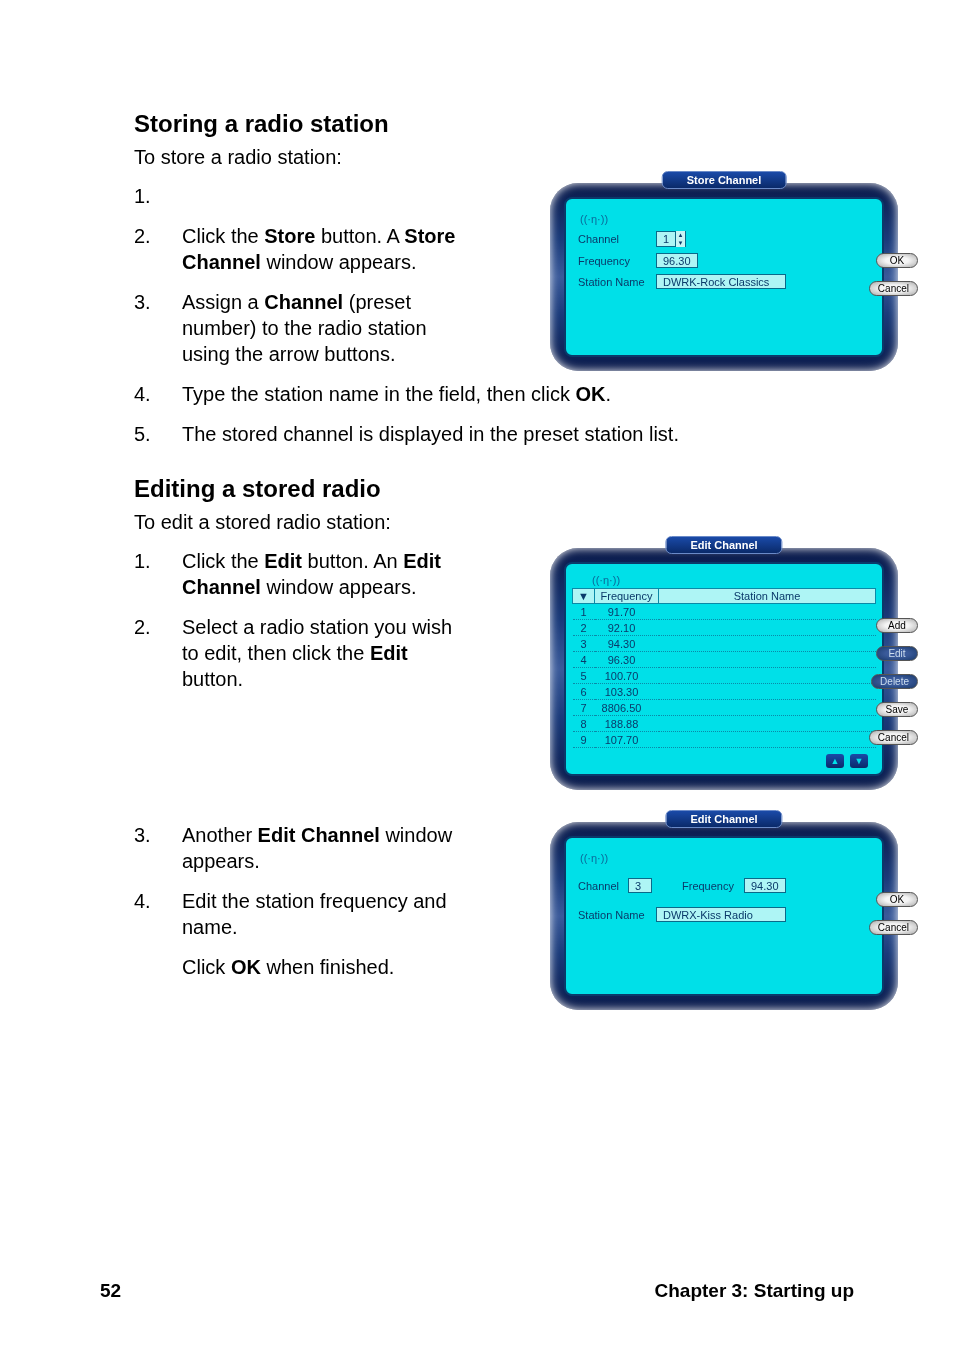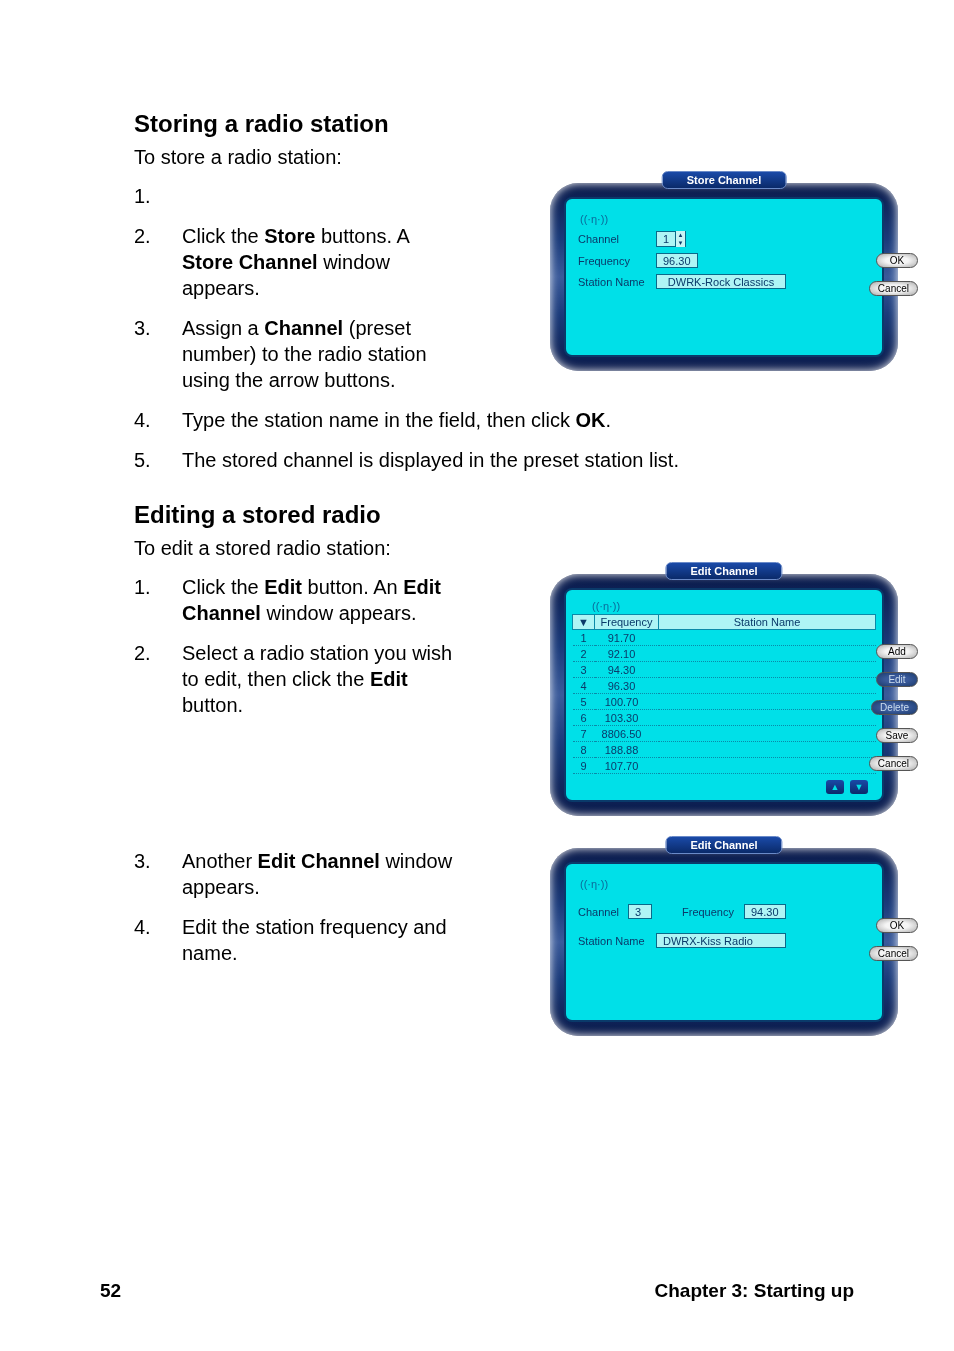--- a/index.html
+++ b/index.html
@@ -49,21 +49,21 @@
   <p class="intro">To store a radio station:</p>
 
   <div class="cols">
     <div class="left">
       <ol>
         <li>
             <span class="num">1.</span>
           </li>
         <li>
             <span class="num">2.</span>
-          <span class="txt"><span>Click the </span><span class="b">Store</span><span> buttons. A </span><span class="b">Store Channel</span><span> window appears.</span></span>
+          <span class="txt"><span>Click the </span><span class="b">Store</span><span> button. A </span><span class="b">Store Channel</span><span> window appears.</span></span>
           </li>
         <li>
             <span class="num">3.</span>
           <span class="txt"><span>Assign a </span><span class="b">Channel</span><span> (preset number) to the radio station using the arrow buttons.</span></span>
           </li>
       </ol>
     </div>
 
     <div class="panel" style="width:348px;">
       <div class="panel-title">Store Channel</div>
@@ -78,21 +78,21 @@
                 <span>▾</span>
               </span>
           </span>
         </div>
         <div class="field-row">
           <span class="field-lab">Frequency</span>
           <span class="disp">96.30</span>
         </div>
         <div class="field-row">
           <span class="field-lab">Station Name</span>
-          <span class="disp" style="min-width:130px;text-align:center;">DWRK-Rock Classics</span>
+          <span class="disp" style="min-width:130px;">DWRK-Rock Classics</span>
         </div>
       </div>
       <div class="pill-btn" style="top:70px;">OK</div>
       <div class="pill-btn" style="top:98px;">Cancel</div>
     </div>
   </div>
 
   <ol class="full">
     <li>
         <span class="num">4.</span>
@@ -203,20 +203,21 @@
           <li>
               <span class="num">3.</span>
             <span class="txt"><span>Another </span><span class="b">Edit Channel</span><span> window appears.</span></span>
             </li>
           <li>
               <span class="num">4.</span>
             <span class="txt">Edit the station frequency and name.</span>
             </li>
           <li style="margin-left:0;">
               <span class="num"></span>
+            <span class="txt"><span>Click </span><span class="b">OK</span><span> when finished.</span></span>
             </li>
         </ol>
       </div>
 
       <div class="panel" style="width:348px;">
         <div class="panel-title">Edit Channel</div>
         <div class="panel-inner" style="height:160px; padding-top:14px;">
           <div class="radio-icon">((·η·))</div>
           <div class="field-row" style="margin-top:14px;">
             <span class="field-lab" style="width:50px;">Channel</span>

